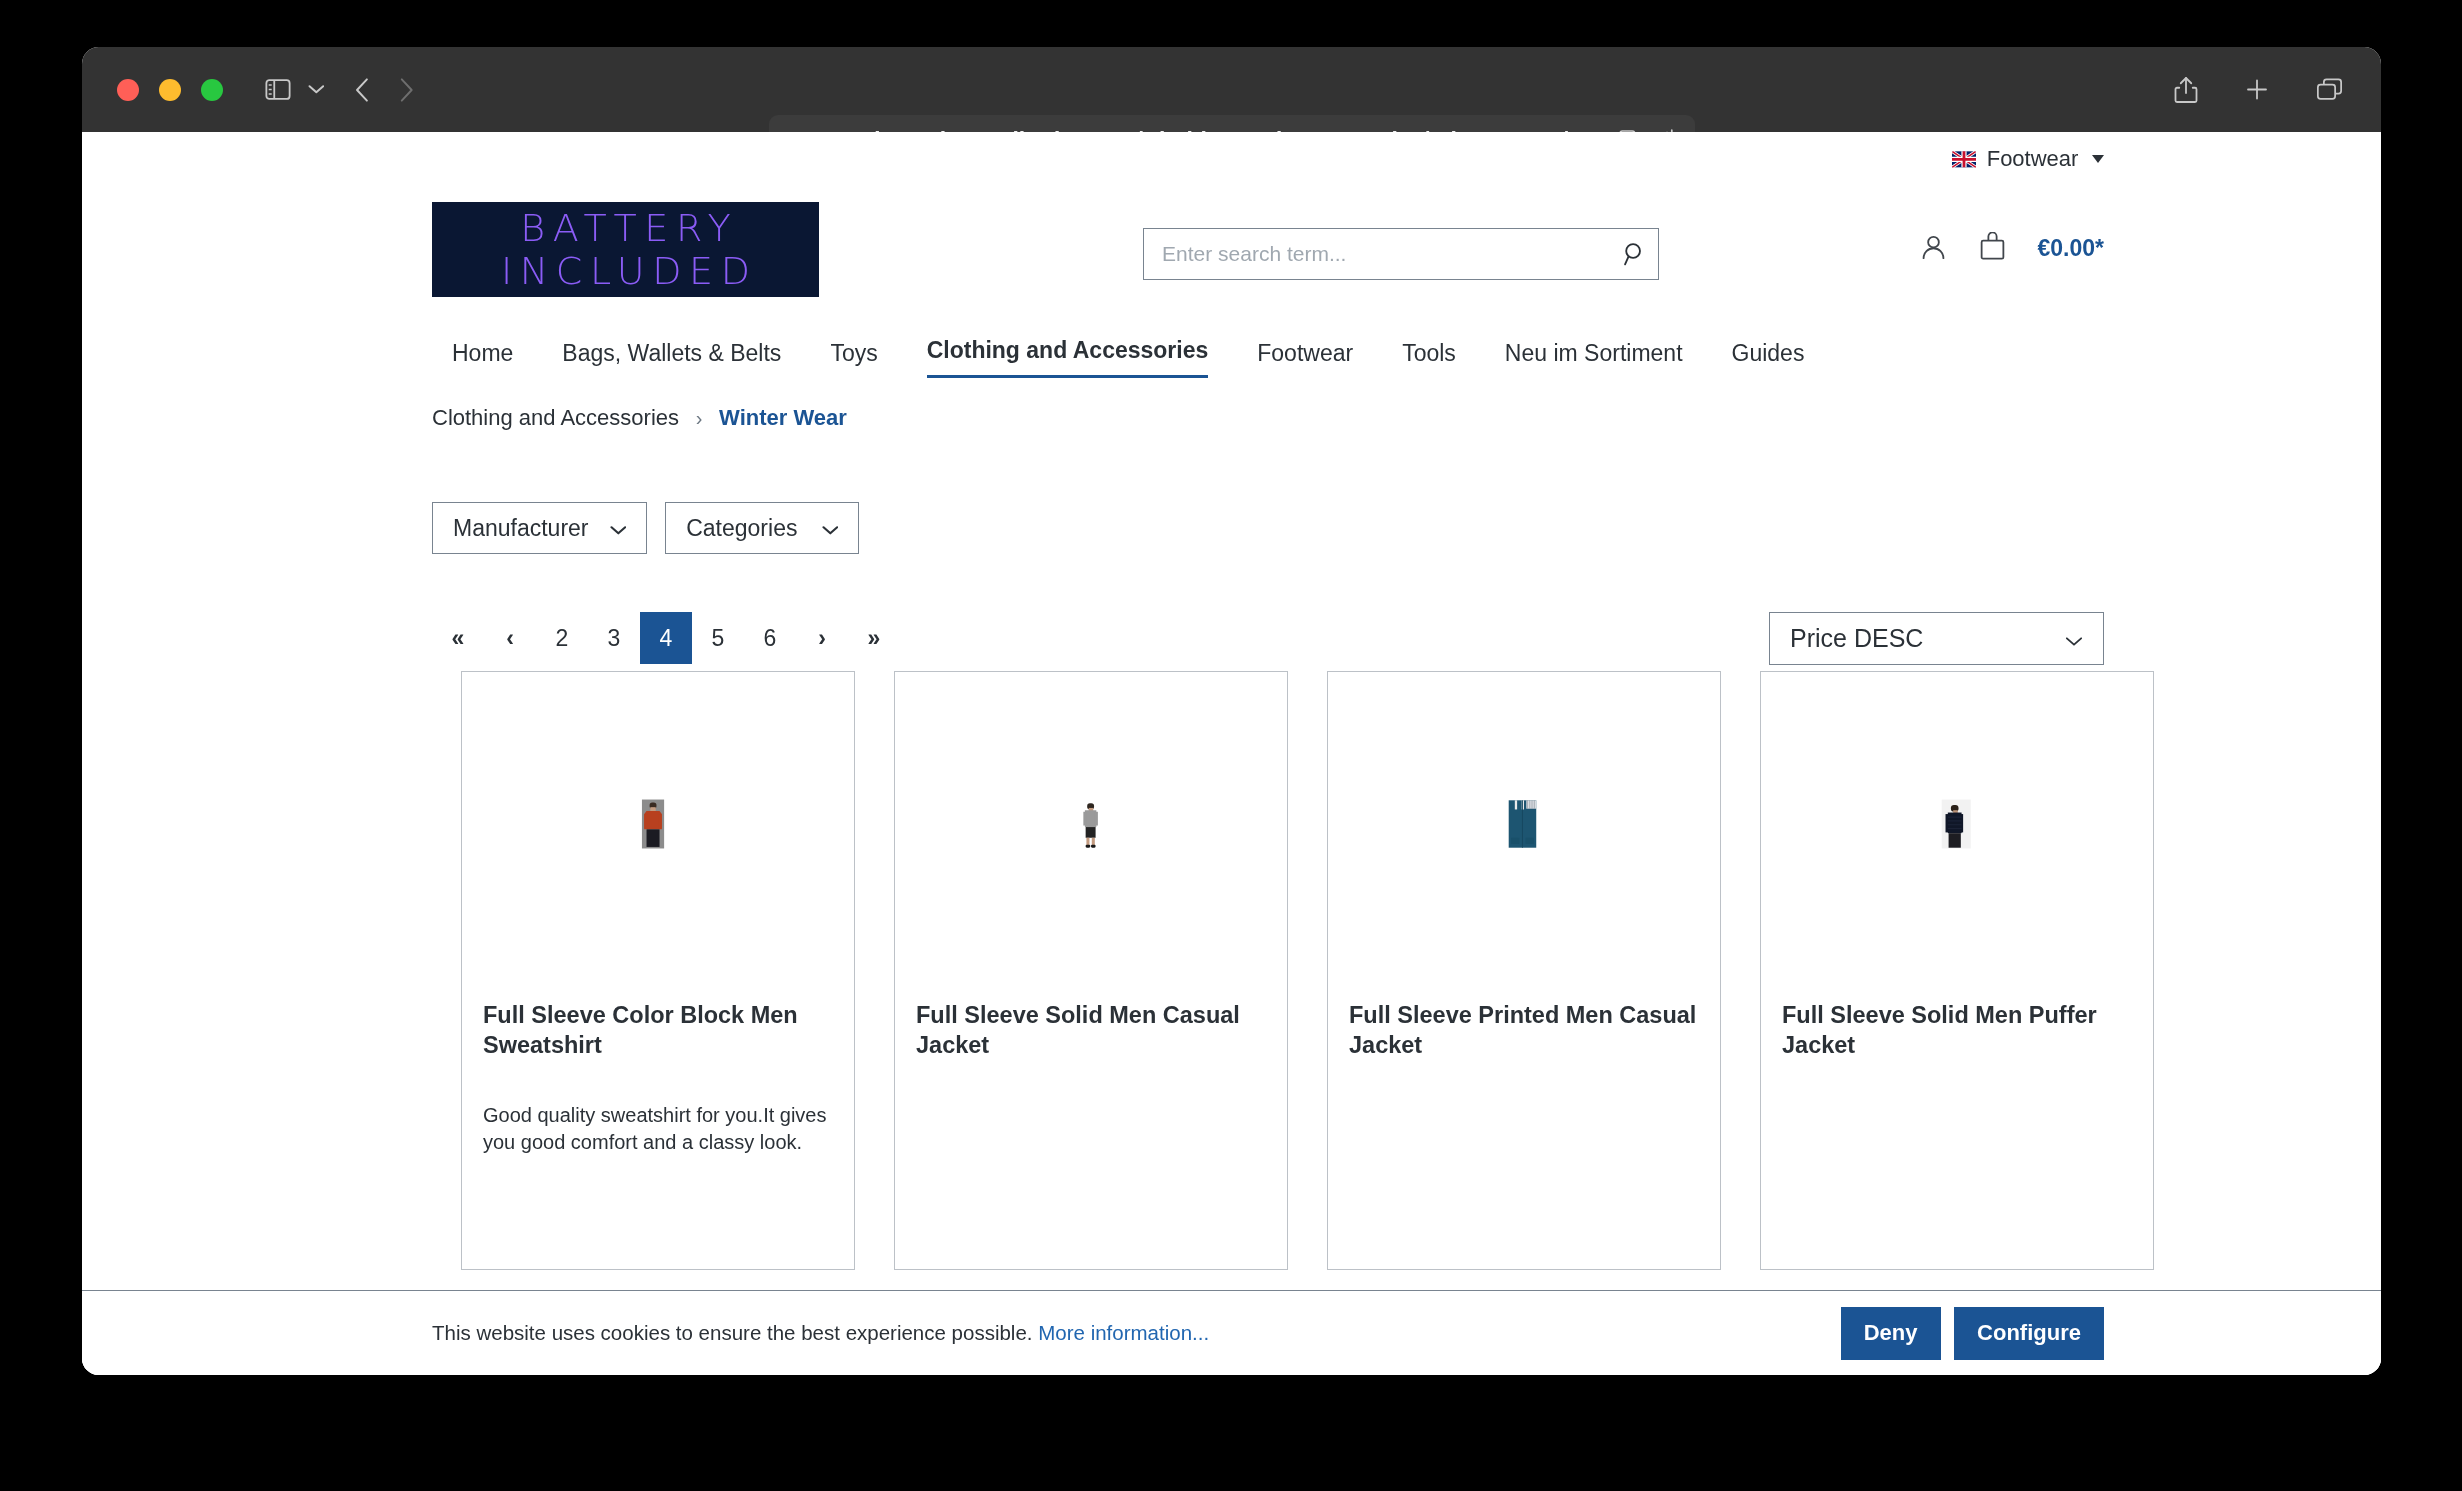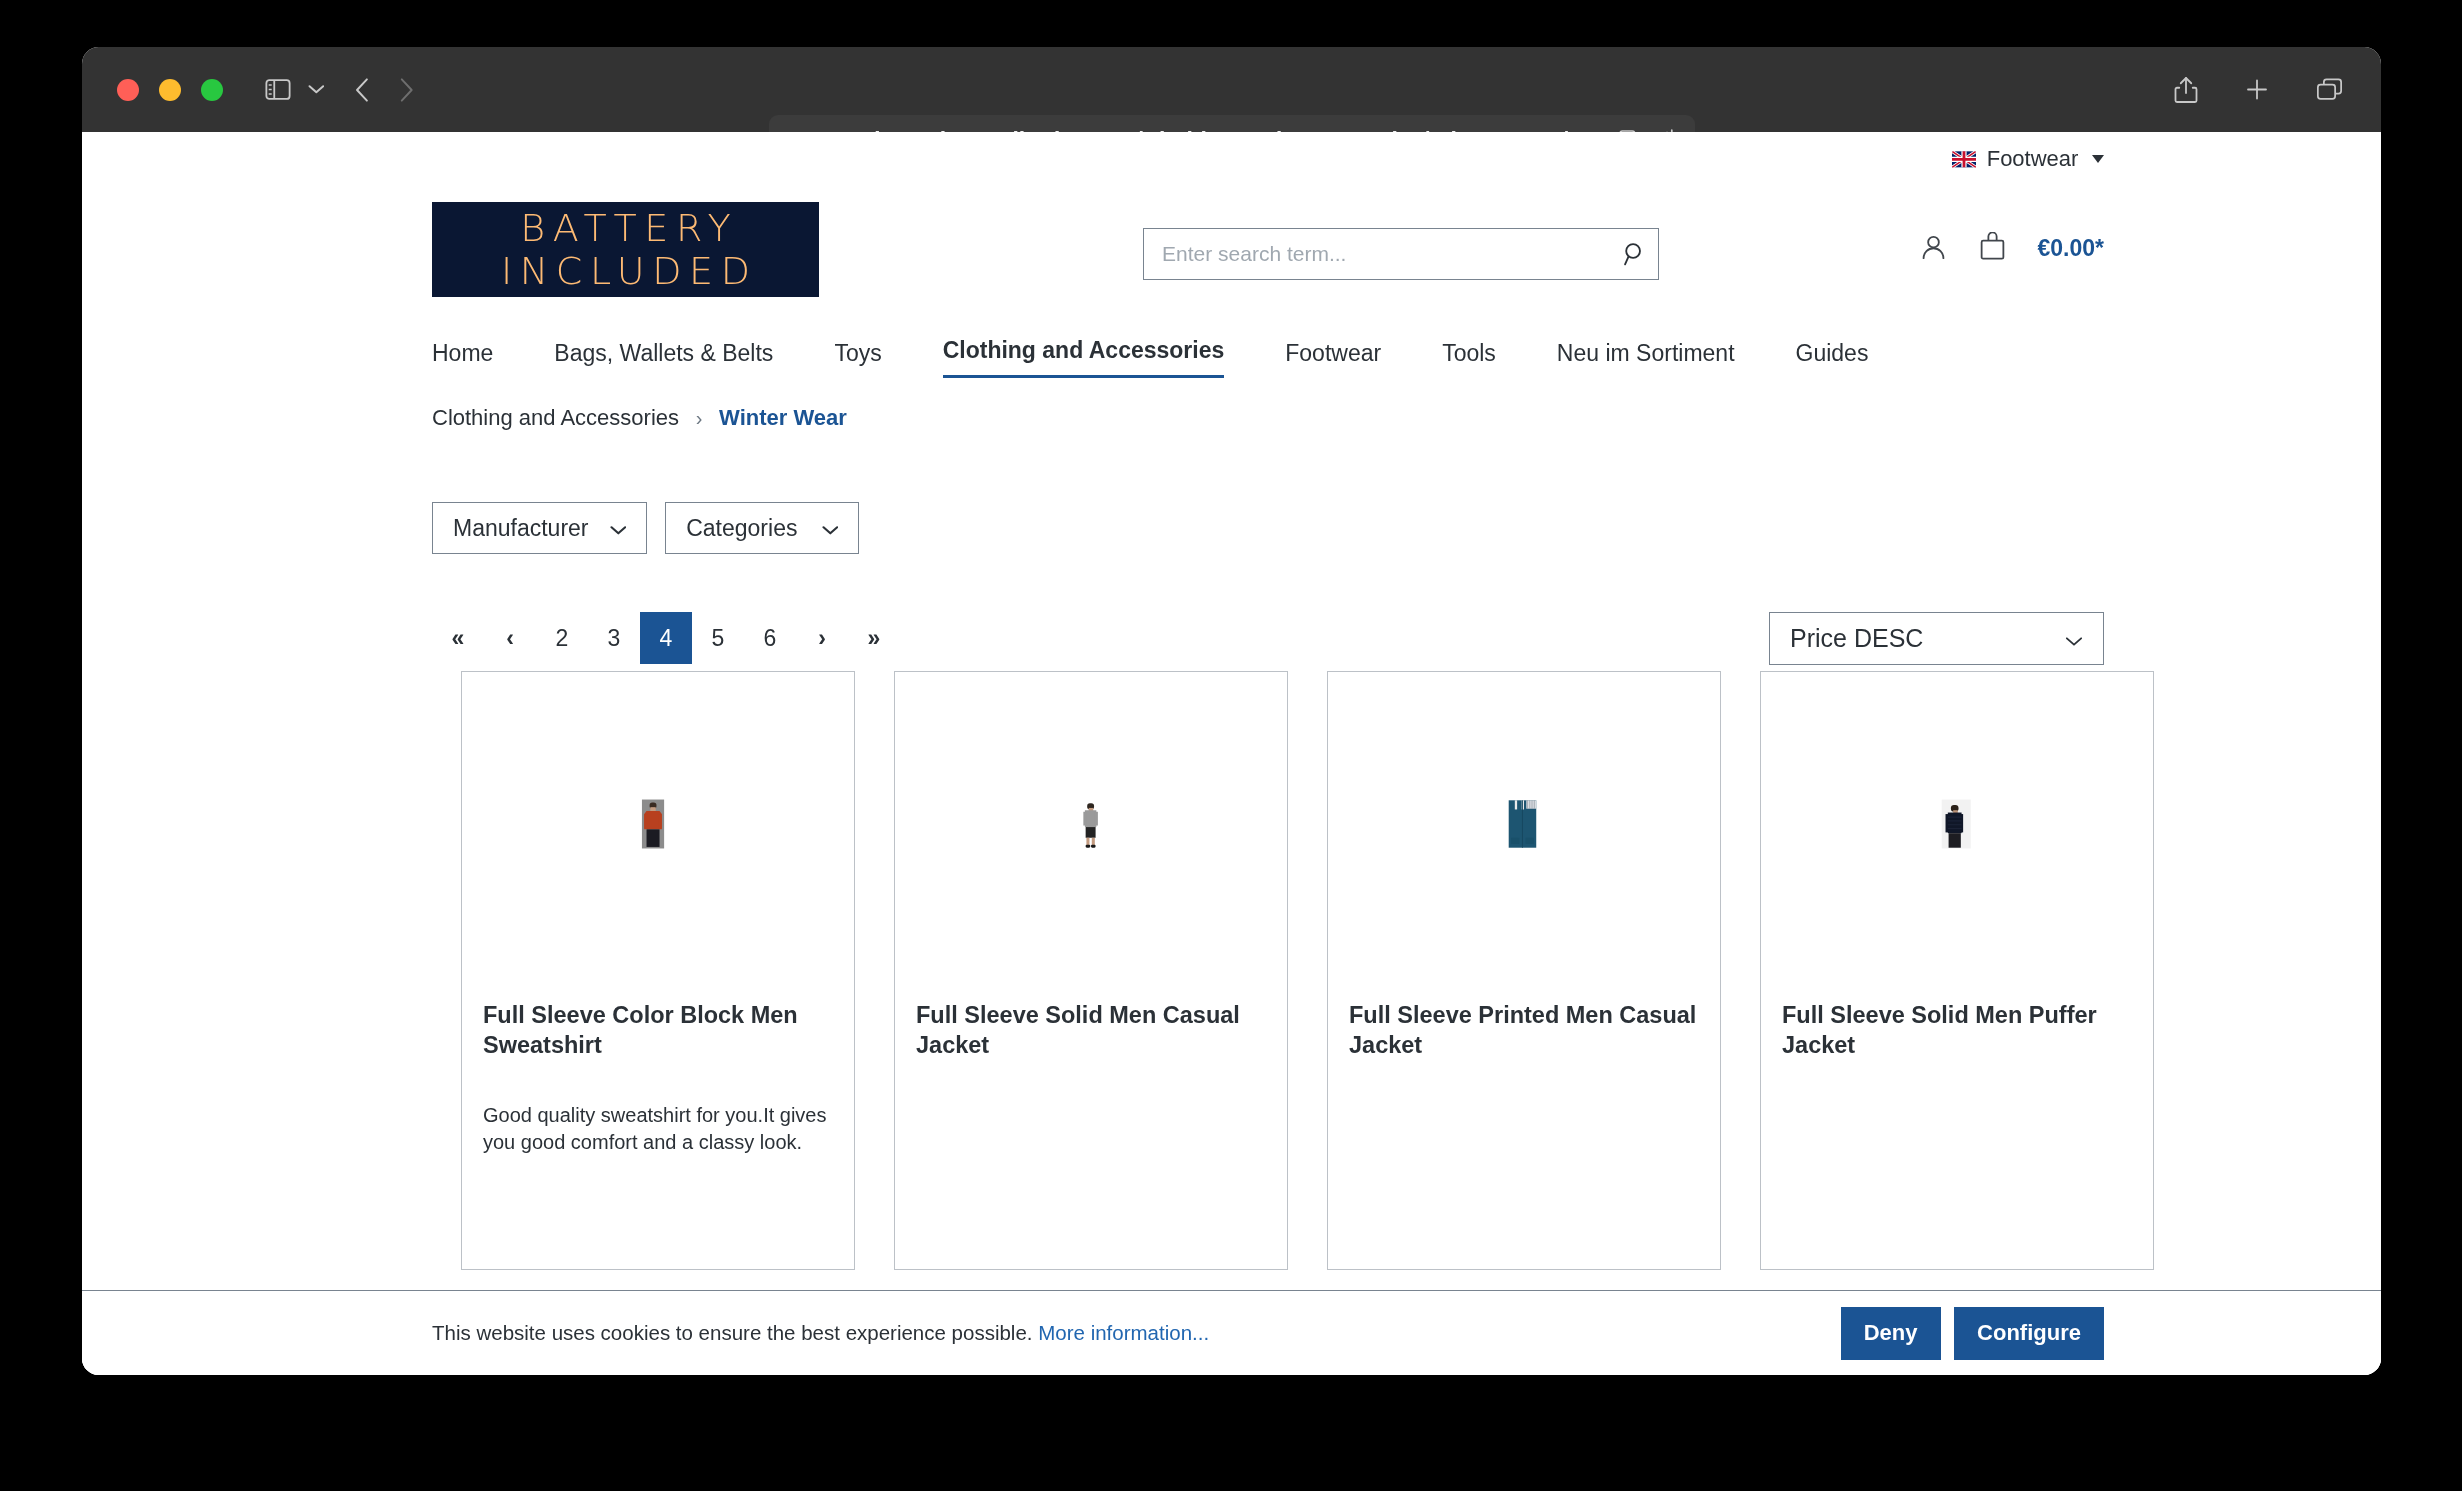--- a/index.html
+++ b/index.html
@@ -105,21 +105,21 @@
     display: flex; align-items: center;
     padding: 18px 277px 0 350px;
     position: relative;
     height: 129px;
   }
   #logo {
     width: 387px; height: 95px;
     background: #0a1733;
     display: flex; flex-direction: column;
     align-items: center; justify-content: center;
-    color: #fdba74;
+    color: #8b5cf6;
     font-family: "DejaVu Sans", sans-serif;
     font-weight: 300;
     line-height: 1.0;
   }
   #logo .l1, #logo .l2 {
     font-size: 38px;
     letter-spacing: 7.6px;
     padding-left: 7.6px;
   }
   #logo .l1 { margin-bottom: 4.5px; }
@@ -147,23 +147,24 @@
 
   #header-actions {
     position: absolute;
     right: 277px; top: 56px;
     display: flex; align-items: center; gap: 30px;
   }
   #cart-price { font-size: 23px; font-weight: 700; color: #1b5494; }
 
   
   #main-nav {
-    display: flex; align-items: flex-end; gap: 16px;
+    display: flex; align-items: flex-end; gap: 4px;
     padding: 33px 0 0 350px;
     height: 73px;
+    margin-left: 20px;
   }
   .nav-item {
     font-size: 23px; color: #2b3137;
     margin-right: 45px;
     padding-bottom: 10.6px;
     cursor: pointer;
     white-space: nowrap;
   }
   .nav-item.active {
     font-weight: 700;

